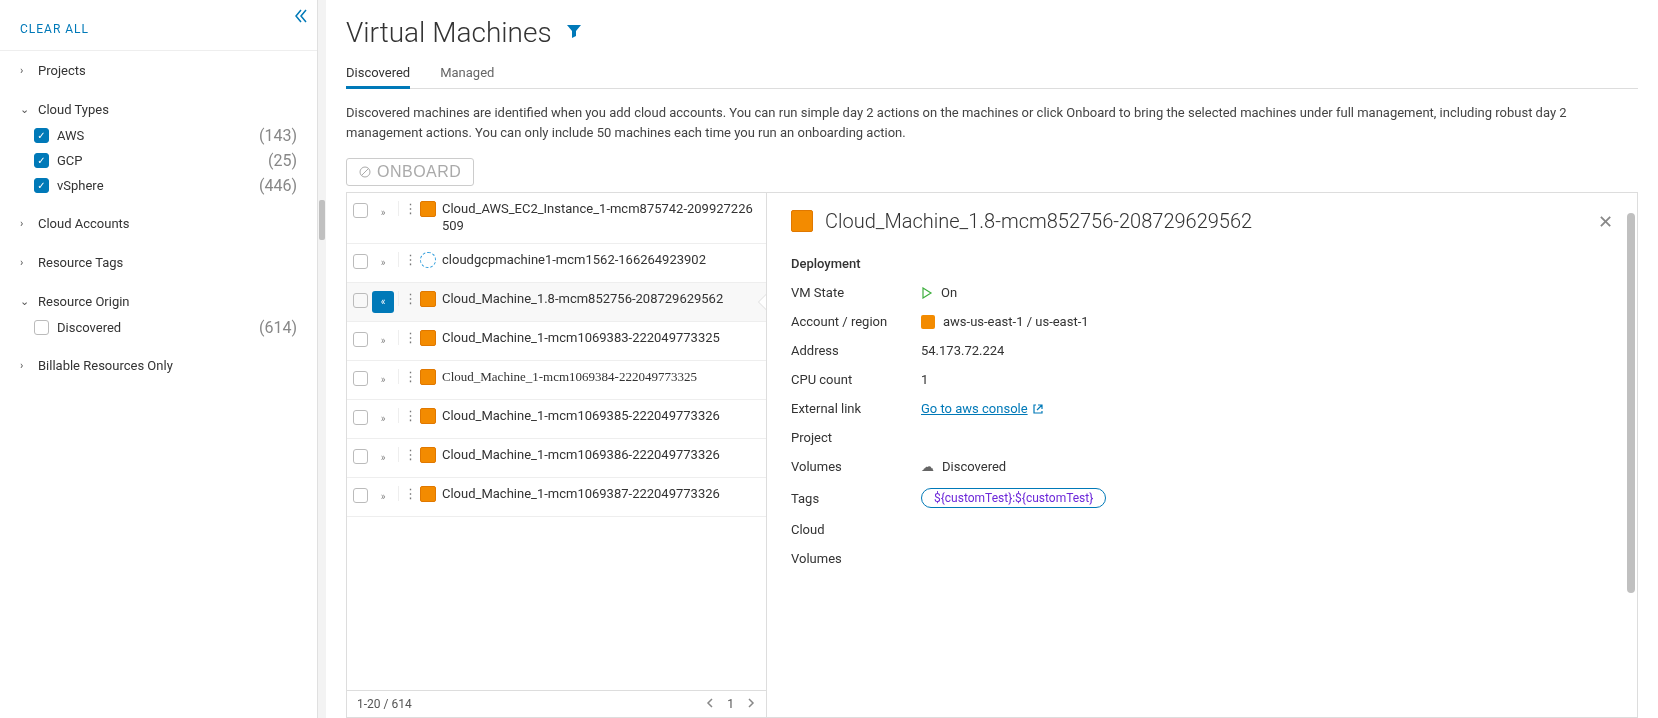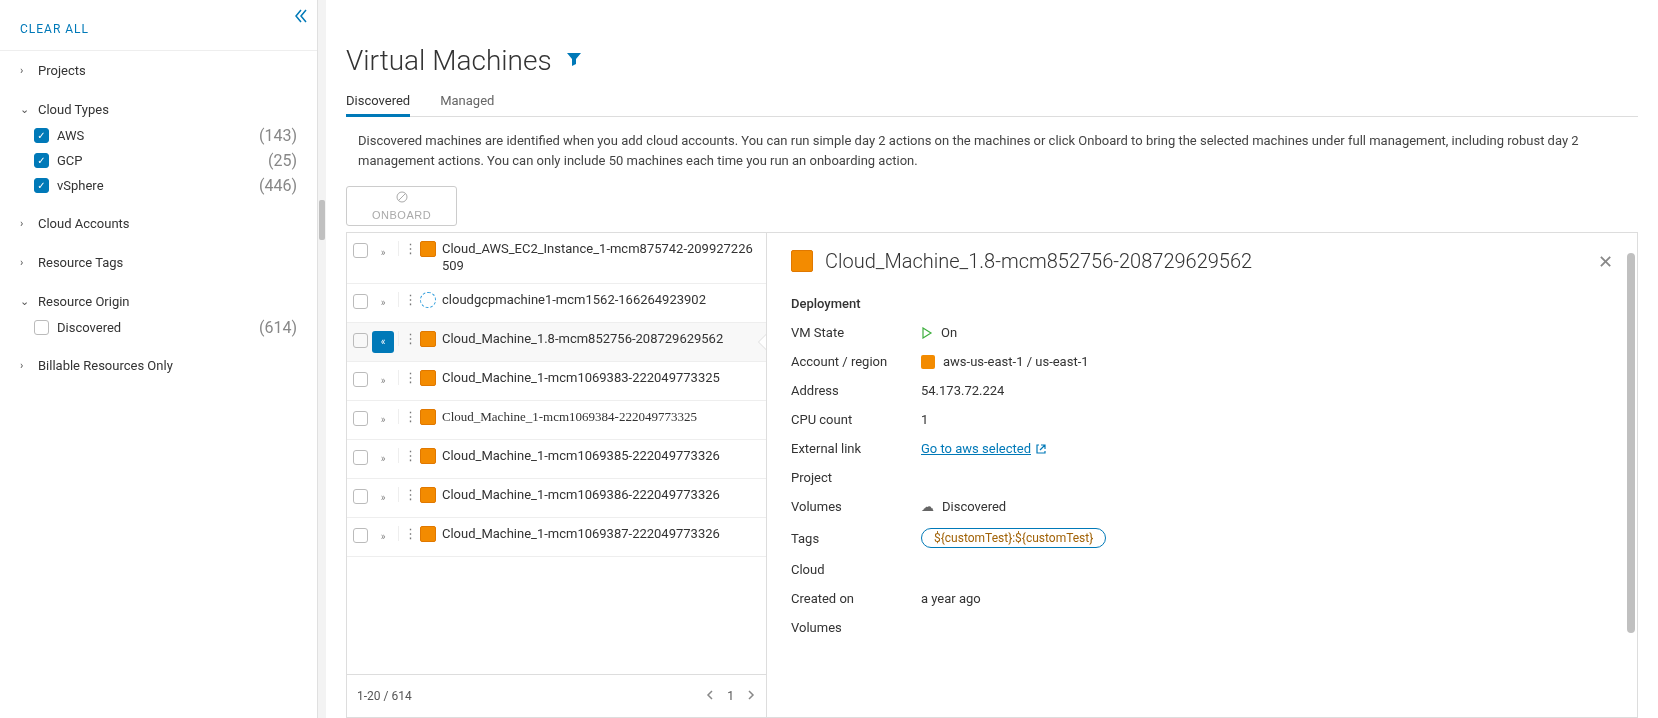--- a/index.html
+++ b/index.html
@@ -16,30 +16,30 @@
   .filter-items { padding-left: 14px; }
   .filter-item { display: flex; align-items: center; justify-content: space-between; padding: 3px 0; }
   .filter-item-left { display: flex; align-items: center; gap: 8px; }
   .chk { width: 15px; height: 15px; border: 1px solid #bbb; border-radius: 3px; display: inline-flex; align-items: center; justify-content: center; font-size: 10px; color: #fff; cursor: pointer; }
   .chk.checked { background: #0079b8; border-color: #0079b8; }
   .count { color: #888; font-size: 16px; }
   .splitter { width: 8px; background: #f3f3f3; height: 100%; position: relative; }
   .splitter-handle { position: absolute; top: 200px; left: 1px; width: 6px; height: 40px; background: #c0c0c0; border-radius: 2px; }
   
   .main { flex: 1; display: flex; flex-direction: column; padding: 16px 20px 0 20px; overflow: hidden; }
-  .page-title-row { display: flex; align-items: center; gap: 14px; margin-top: 28px; }
+  .page-title-row { display: flex; align-items: center; gap: 14px; }
   .page-title { font-size: 28px; font-weight: 300; color: #333; }
   .filter-icon { color: #0079b8; font-size: 16px; }
   .tabs { display: flex; gap: 30px; border-bottom: 1px solid #ddd; margin-top: 10px; }
   .tab { padding: 6px 0; color: #666; cursor: pointer; }
   .tab.active { color: #333; border-bottom: 3px solid #0079b8; margin-bottom: -1px; }
-  .description { color: #444; font-size: 13px; line-height: 1.5; margin: 14px 12px 16px; }
+  .description { color: #444; font-size: 13px; line-height: 1.5; margin: 14px 0 16px; }
   .toolbar { display: flex; align-items: center; justify-content: space-between; }
   .toolbar-left { display: flex; align-items: center; gap: 10px; }
-  .onboard-btn { border: 1px solid #ccc; background: #fff; color: #aaa; padding: 4px 25px; border-radius: 3px; display: flex; align-items: center; gap: 6px; font-size: 11px; letter-spacing: 0.5px; cursor: not-allowed; flex-direction: column; }
+  .onboard-btn { border: 1px solid #ccc; background: #fff; color: #aaa; padding: 4px 12px; border-radius: 3px; display: flex; align-items: center; gap: 6px; font-size: 16px; letter-spacing: 0.5px; cursor: not-allowed; }
   .toolbar-right { display: flex; align-items: center; gap: 14px; }
   .search-wrap { display: flex; align-items: center; border-bottom: 1px solid #888; gap: 8px; padding: 2px 0; }
   .search-input { border: none; outline: none; width: 190px; font-size: 13px; }
   .info-circle { width: 16px; height: 16px; border: 1px solid #0079b8; border-radius: 50%; color: #0079b8; display: flex; align-items: center; justify-content: center; font-size: 10px; font-style: italic; cursor: pointer; }
   .vr { width: 1px; height: 18px; background: #ccc; }
   .refresh { color: #0079b8; font-size: 16px; cursor: pointer; }
   
   .content { display: flex; flex: 1; border: 1px solid #ddd; margin-top: 6px; overflow: hidden; }
   .table-pane { width: 420px; border-right: 1px solid #ddd; display: flex; flex-direction: column; position: relative; }
   .rows { flex: 1; overflow-y: auto; }
@@ -47,36 +47,36 @@
   .row .cell-chk { padding-top: 2px; }
   .row .expand { width: 22px; height: 22px; display: flex; align-items: center; justify-content: center; color: #888; border-radius: 3px; cursor: pointer; }
   .row .expand.active { background: #0079b8; color: #fff; }
   .row .expand .exp-icon { font-size: 10px; }
   .row .kebab { width: 18px; display: flex; align-items: center; justify-content: center; color: #777; cursor: pointer; border-left: 1px solid #eee; padding-left: 6px; }
   .row .vm-icon { width: 16px; height: 16px; display: inline-block; background: #f38b00; border: 1px solid #e07800; border-radius: 2px; flex-shrink: 0; position: relative; }
   .row .vm-icon.gcp { background: #fff; border: 1px dashed #2d9cdb; border-radius: 50%; }
   .row .name { font-size: 13px; color: #333; line-height: 1.3; word-break: break-all; }
   .row.selected { background: #f8f8f8; position: relative; }
   .row.selected::after { content: ''; position: absolute; right: -1px; top: 50%; transform: translateY(-50%); width: 0; height: 0; border-top: 8px solid transparent; border-bottom: 8px solid transparent; border-right: 8px solid #fff; filter: drop-shadow(-1px 0 0 #ddd); }
-  .pager { border-top: 1px solid #ddd; padding: 14px 10px; display: flex; align-items: center; justify-content: space-between; font-size: 12px; color: #555; }
+  .pager { border-top: 1px solid #ddd; padding: 6px 10px; display: flex; align-items: center; justify-content: space-between; font-size: 12px; color: #555; }
   .pager-right { display: flex; align-items: center; gap: 12px; }
   .pager-btn { color: #888; cursor: pointer; }
   
   .detail { flex: 1; padding: 16px 24px; overflow-y: auto; position: relative; }
   .detail-scroll { position: absolute; right: 2px; top: 20px; width: 8px; height: 380px; background: #c0c0c0; border-radius: 4px; }
   .detail-header { display: flex; align-items: center; gap: 12px; margin-bottom: 16px; }
   .detail-icon { width: 22px; height: 22px; background: #f38b00; border: 1px solid #e07800; border-radius: 2px; }
   .detail-title { font-size: 20px; font-weight: 300; color: #333; }
   .detail-close { margin-left: auto; color: #888; font-size: 18px; cursor: pointer; }
   .field { display: flex; align-items: center; padding: 7px 0; font-size: 13px; }
   .field-label { width: 130px; color: #333; }
   .field-value { color: #333; display: flex; align-items: center; gap: 8px; }
   .small-aws-icon { width: 14px; height: 14px; background: #f38b00; border-radius: 2px; display: inline-block; }
   .link { color: #0079b8; text-decoration: underline; cursor: pointer; display: flex; align-items: center; gap: 4px; }
-  .tag-pill { border: 1px solid #0079b8; color: #a16207; padding: 2px 12px; border-radius: 12px; font-size: 12px; }
+  .tag-pill { border: 1px solid #0079b8; color: #6d28d9; padding: 2px 12px; border-radius: 12px; font-size: 12px; }
   .cloud-icon::before { content: '☁'; color: #666; }
   input[type=text]::placeholder { color: #888; }
 </style>
 </head>
 <body>
 
 <div class="layout">
 
   <aside class="sidebar">
     <span class="collapse-sidebar">
@@ -336,21 +336,21 @@
 
         <div class="field">
           <span class="field-label">CPU count</span>
           <span class="field-value">1</span>
         </div>
 
         <div class="field">
           <span class="field-label">External link</span>
           <span class="field-value">
             <a class="link">
-              <span>Go to aws selected</span>
+              <span>Go to aws console</span>
               <svg width="12" height="12" viewBox="0 0 12 12">
                   <path d="M4 2 h-2 v8 h8 v-2 M6 2 h4 v4 M10 2 L5 7" stroke="#0079b8" stroke-width="1.2" fill="none"></path>
                 </svg>
             </a>
           </span>
         </div>
 
         <div class="field">
             <span class="field-label">Project</span>
           </div>
@@ -367,24 +367,20 @@
           <span class="field-label">Tags</span>
           <span class="field-value">
             <span class="tag-pill">${customTest}:${customTest}</span>
           </span>
         </div>
 
         <div class="field">
             <span class="field-label">Cloud</span>
           </div>
 
-        <div class="field">
-          <span class="field-label">Created on</span>
-          <span class="field-value">a year ago</span>
-        </div>
 
         <div class="field">
             <span class="field-label">Volumes</span>
           </div>
 
         <div class="detail-scroll"></div>
       </div>
     </div>
   </main>
 </div>

